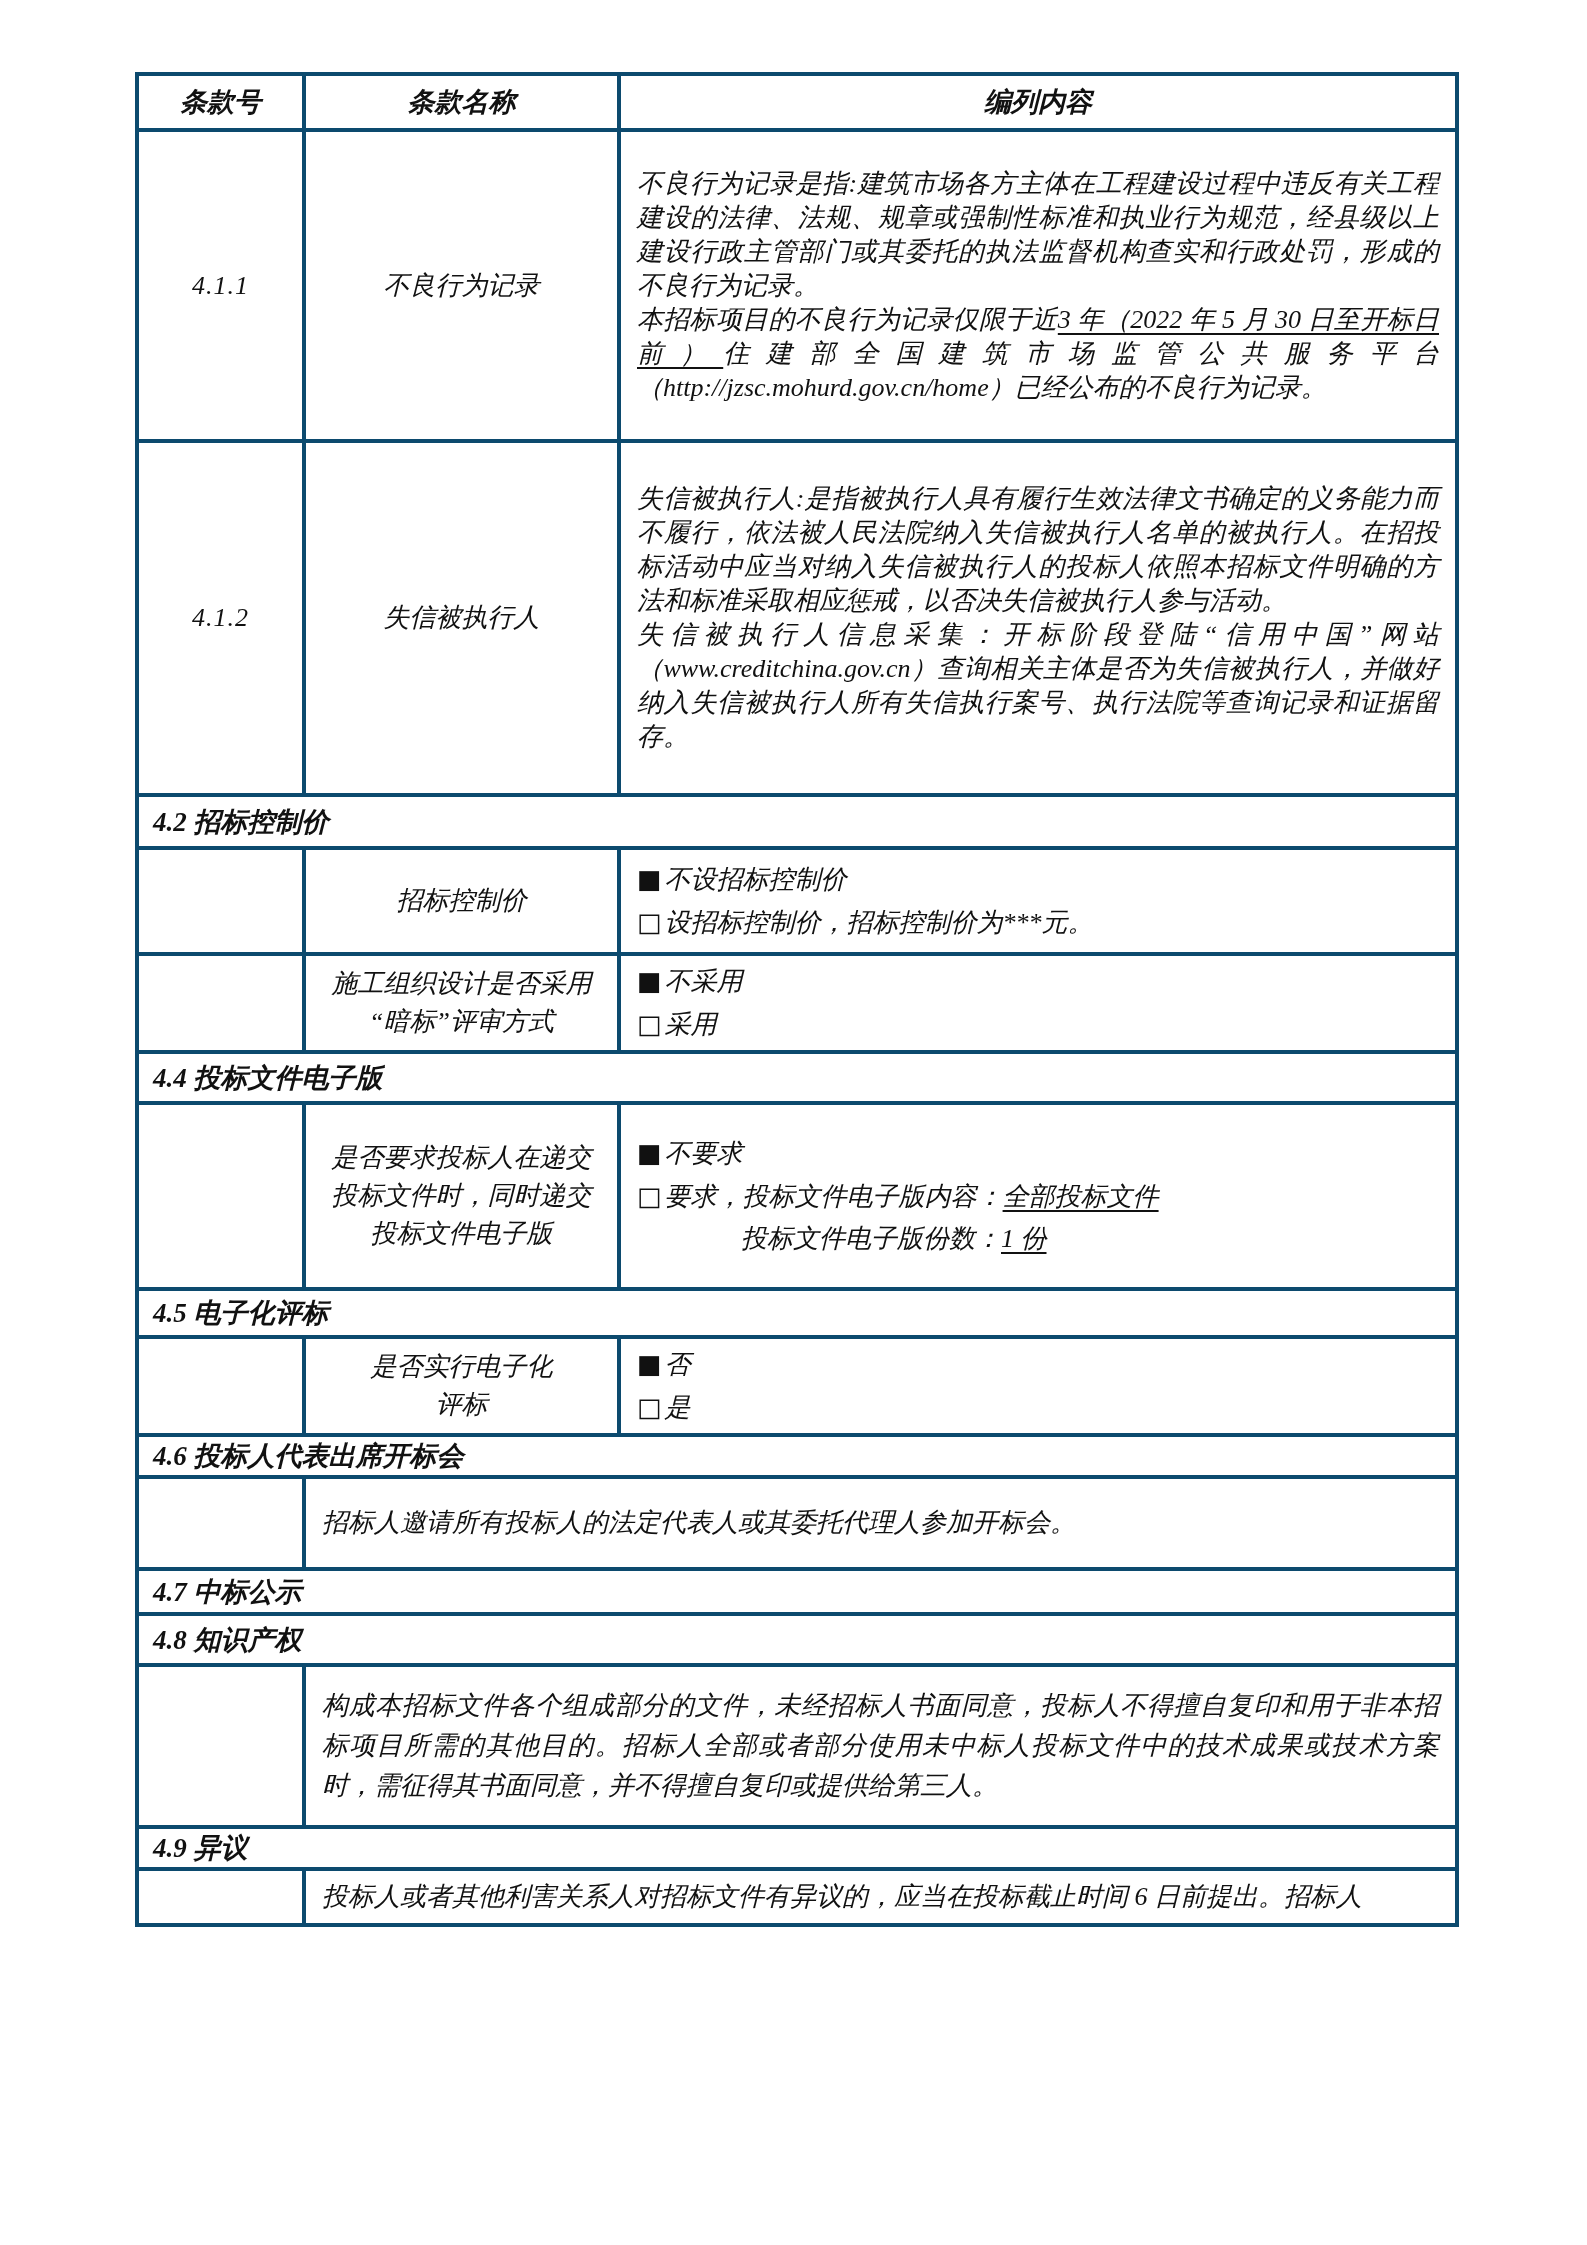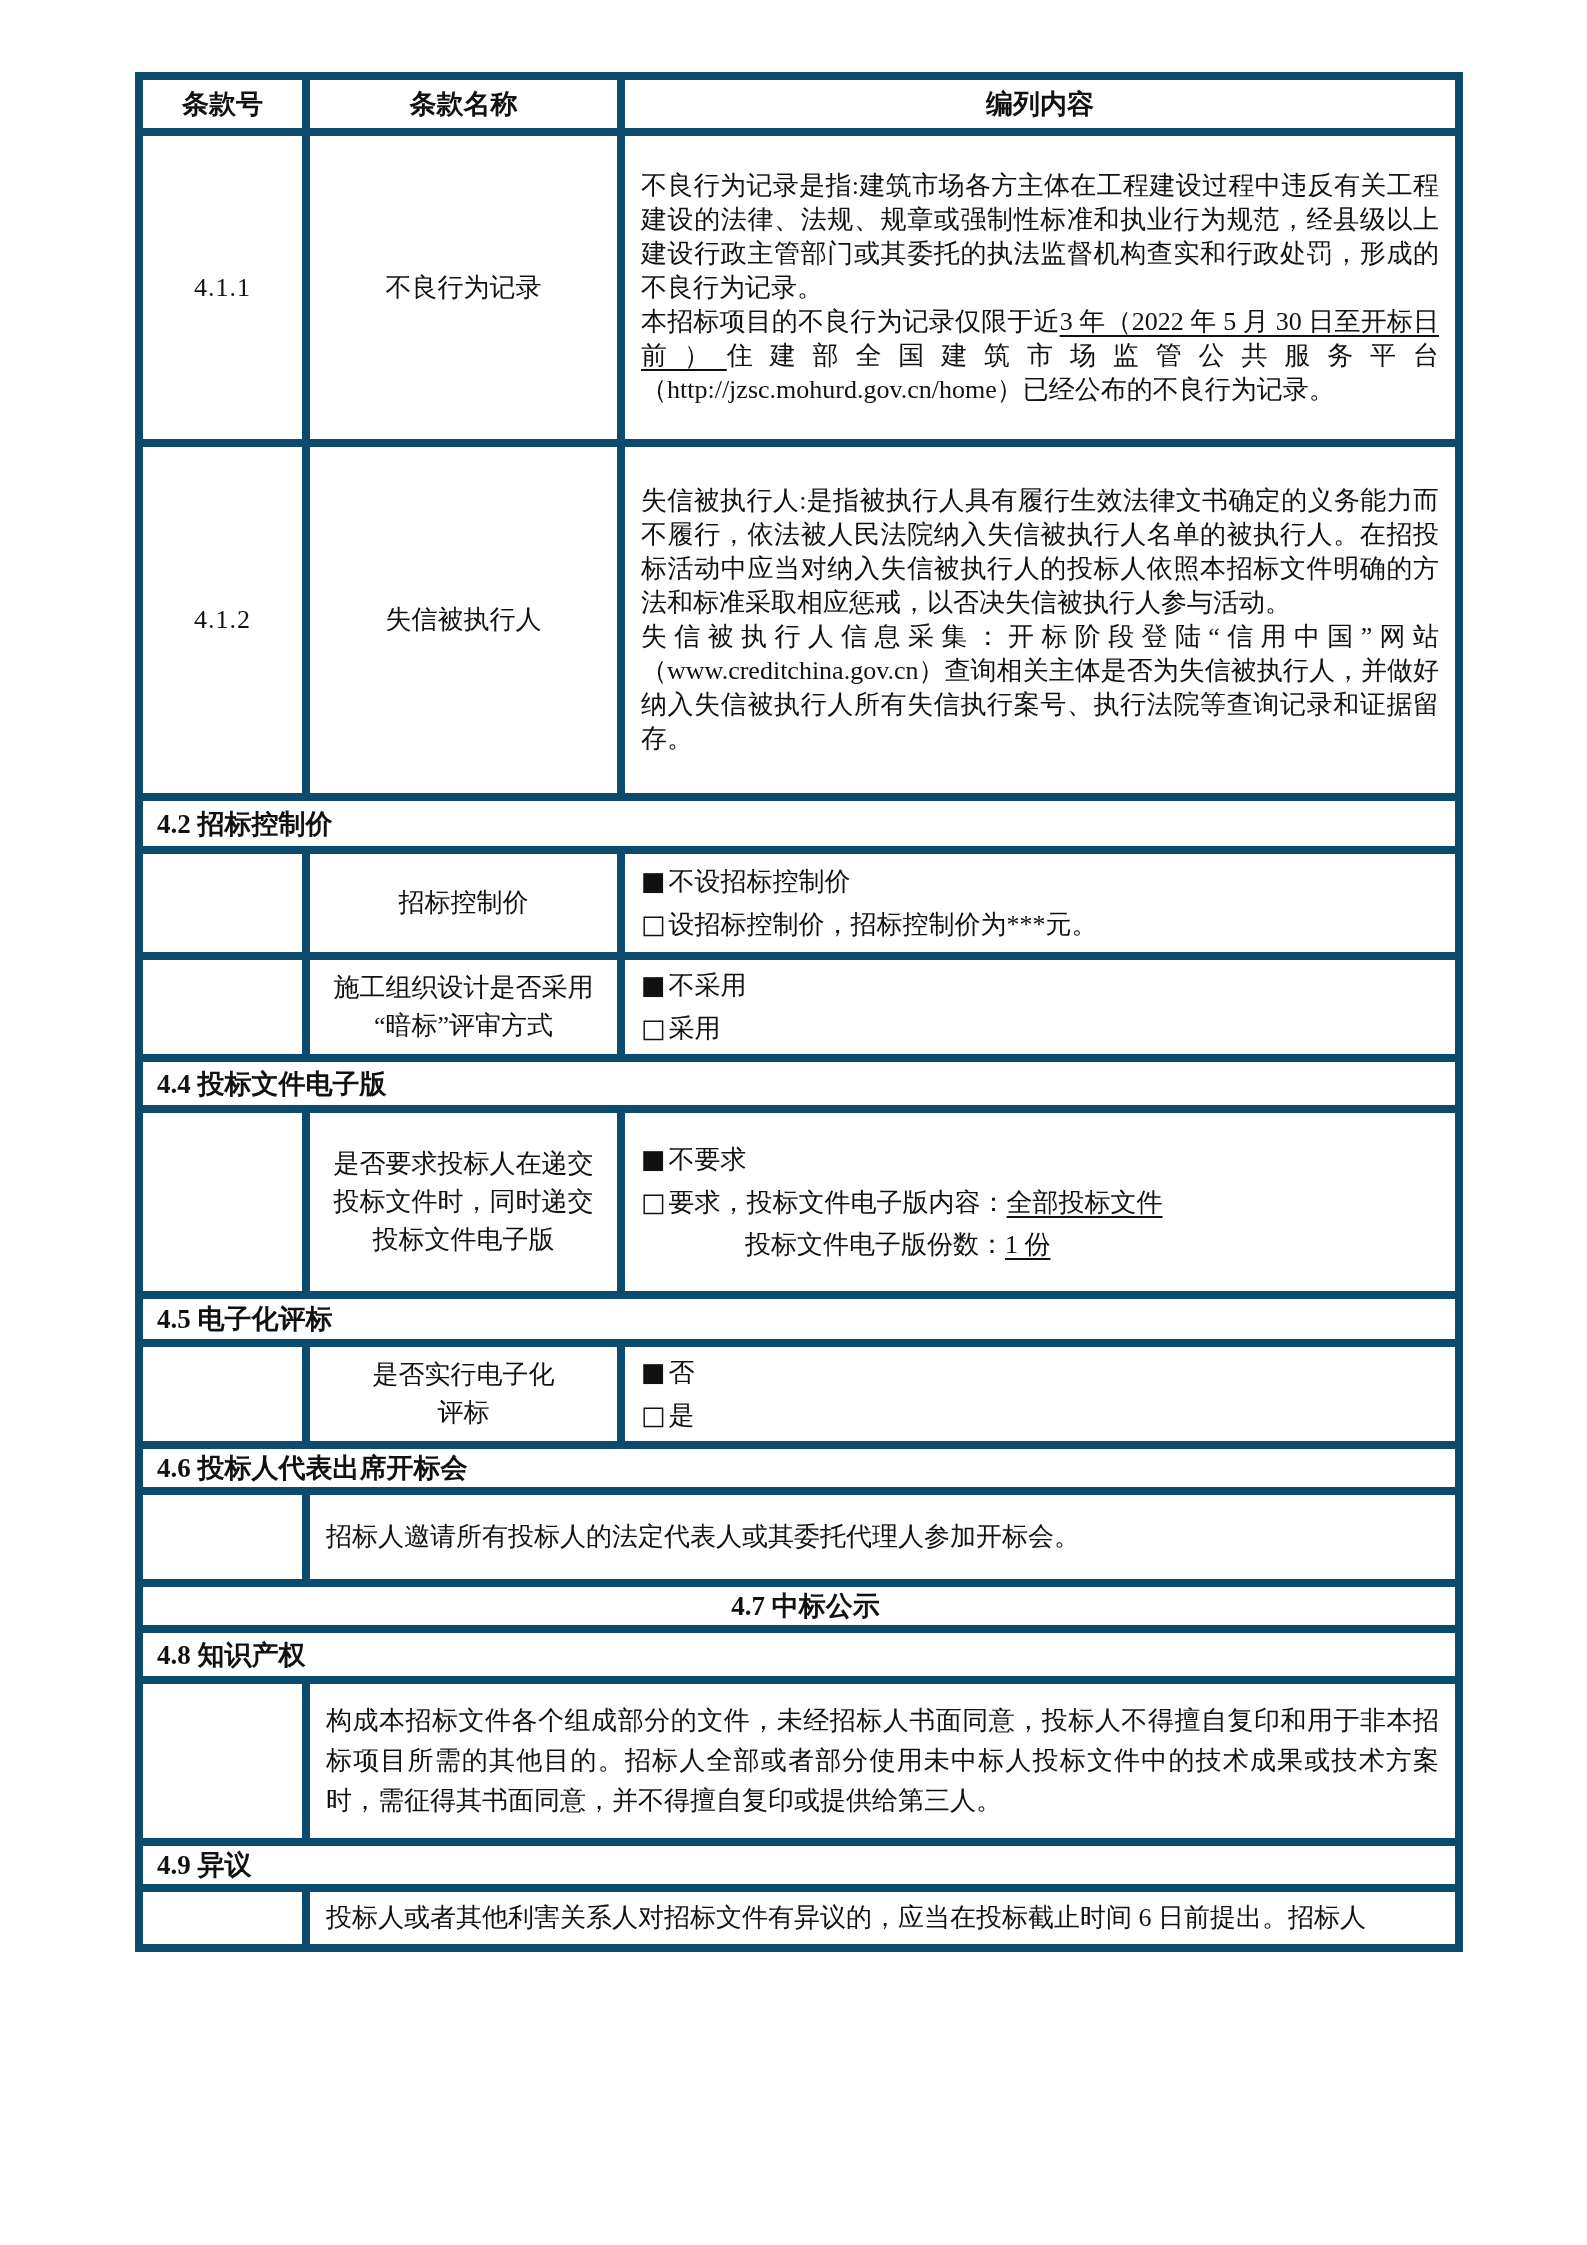--- a/index.html
+++ b/index.html
@@ -6,21 +6,21 @@
   body{
     width:1587px;height:2245px;background:#ffffff;
     font-family:"Liberation Serif","DejaVu Serif",serif;
     color:#111111;
   }
   .page{position:relative;width:1587px;height:2245px;background:#ffffff;overflow:hidden;}
   table.doc{
     position:absolute;left:135px;top:72px;width:1320px;
     border-collapse:collapse;table-layout:fixed;
   }
-  table.doc td{border:8px solid #0c4a6e;overflow:hidden;}
+  table.doc td{border:4px solid #0c4a6e;overflow:hidden;font-style:italic;}
   col.c1{width:167px;}
   col.c2{width:315px;}
   col.c3{width:838px;}
 
   td.head{
     font-size:27px;font-weight:bold;text-align:center;vertical-align:middle;
   }
   td.no-cell{
     font-size:26px;text-align:center;vertical-align:middle;letter-spacing:1px;
   }
@@ -46,21 +46,21 @@
   td.span-cell{
     font-size:26px;line-height:40px;text-align:justify;vertical-align:middle;
     padding:6px 16px;
   }
   u{text-underline-offset:5px;text-decoration-thickness:1.5px;}
   
   tr.h56{height:56px;}  tr.h311{height:311px;} tr.h354{height:354px;}
   tr.h50{height:53px;}  tr.h122{height:106px;} tr.h47{height:47px;}
   tr.h85{height:85px;}  tr.h51{height:51px;}   tr.h186{height:186px;}
   tr.h48{height:48px;}  tr.h84{height:84px;border-radius:19px;}   tr.h52{height:40px;}
-  tr.h92{height:92px;}  tr.h45{height:45px;text-align:center;}   tr.h97{height:97px;}
+  tr.h92{height:92px;}  tr.h45{height:45px;}   tr.h97{height:97px;}
   tr.h162{height:162px;}
 </style>
 </head>
 <body>
 
 <div class="page">
   <table class="doc">
     <colgroup>
         <col class="c1">
         <col class="c2">

